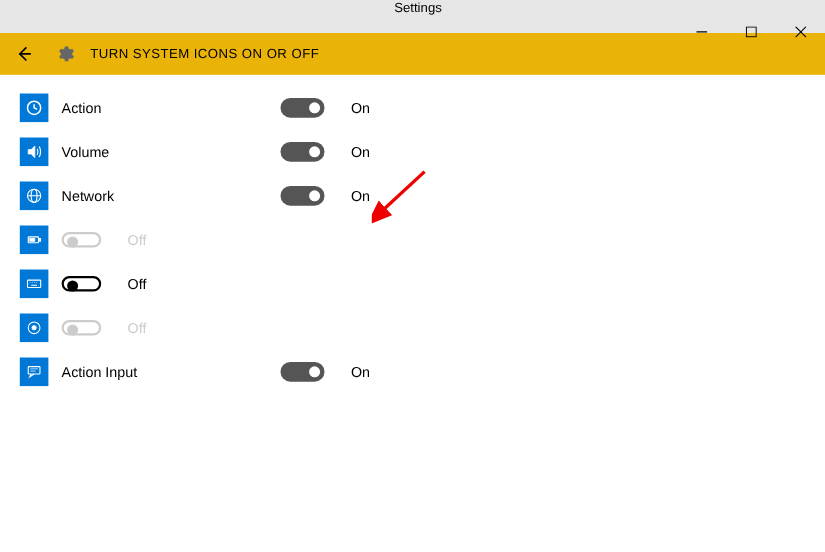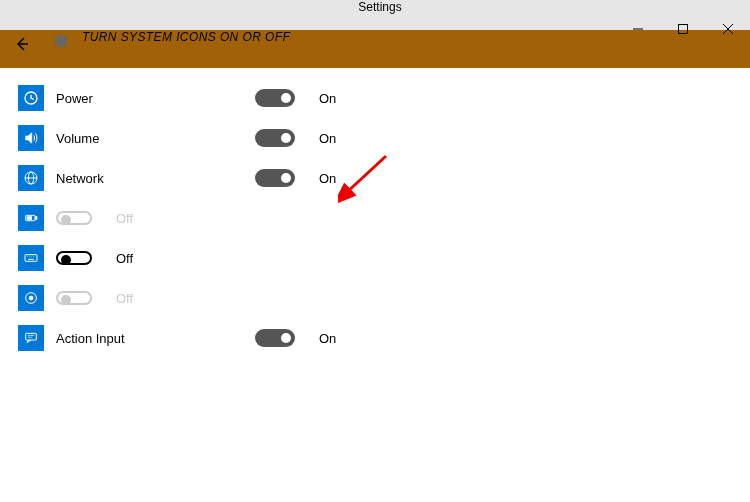--- a/index.html
+++ b/index.html
@@ -33,25 +33,25 @@
       height: 30px;
       display: flex;
       align-items: center;
       justify-content: center;
       font-size: 10px;
       color: #000;
       cursor: pointer;
     }
     .header {
       height: 38px;
-      background: #a16207;
-      display: flex;
+      background: #eab308;
+      display: flex;
+      align-items: center;
       padding-left: 8px;
       gap: 12px;
-      font-style: italic;
     }
     .back-btn {
       width: 28px; height: 28px;
       display: flex; align-items: center; justify-content: center;
       cursor: pointer;
     }
     .gear {
       width: 22px; height: 22px;
       display: flex; align-items: center; justify-content: center;
       color: #333;
@@ -187,21 +187,21 @@
 </div>
 
 <div class="content" id="content">
     <div class="row">
       <div class="icon-box">
         <svg width="16" height="16" viewBox="0 0 24 24">
           <circle cx="12" cy="12" r="9" fill="none" stroke="#fff" stroke-width="2"></circle>
           <path d="M12 7v5l4 2" fill="none" stroke="#fff" stroke-width="2"></path>
         </svg>
       </div>
-      <span class="row-label">Power</span>
+      <span class="row-label">Action</span>
       <div class="toggle-wrap">
         <div class="toggle on">
           <div class="thumb"></div>
         </div>
         <span class="state-text">On</span>
       </div>
     </div>
     <div class="row">
       <div class="icon-box">
         <svg width="16" height="16" viewBox="0 0 24 24">

